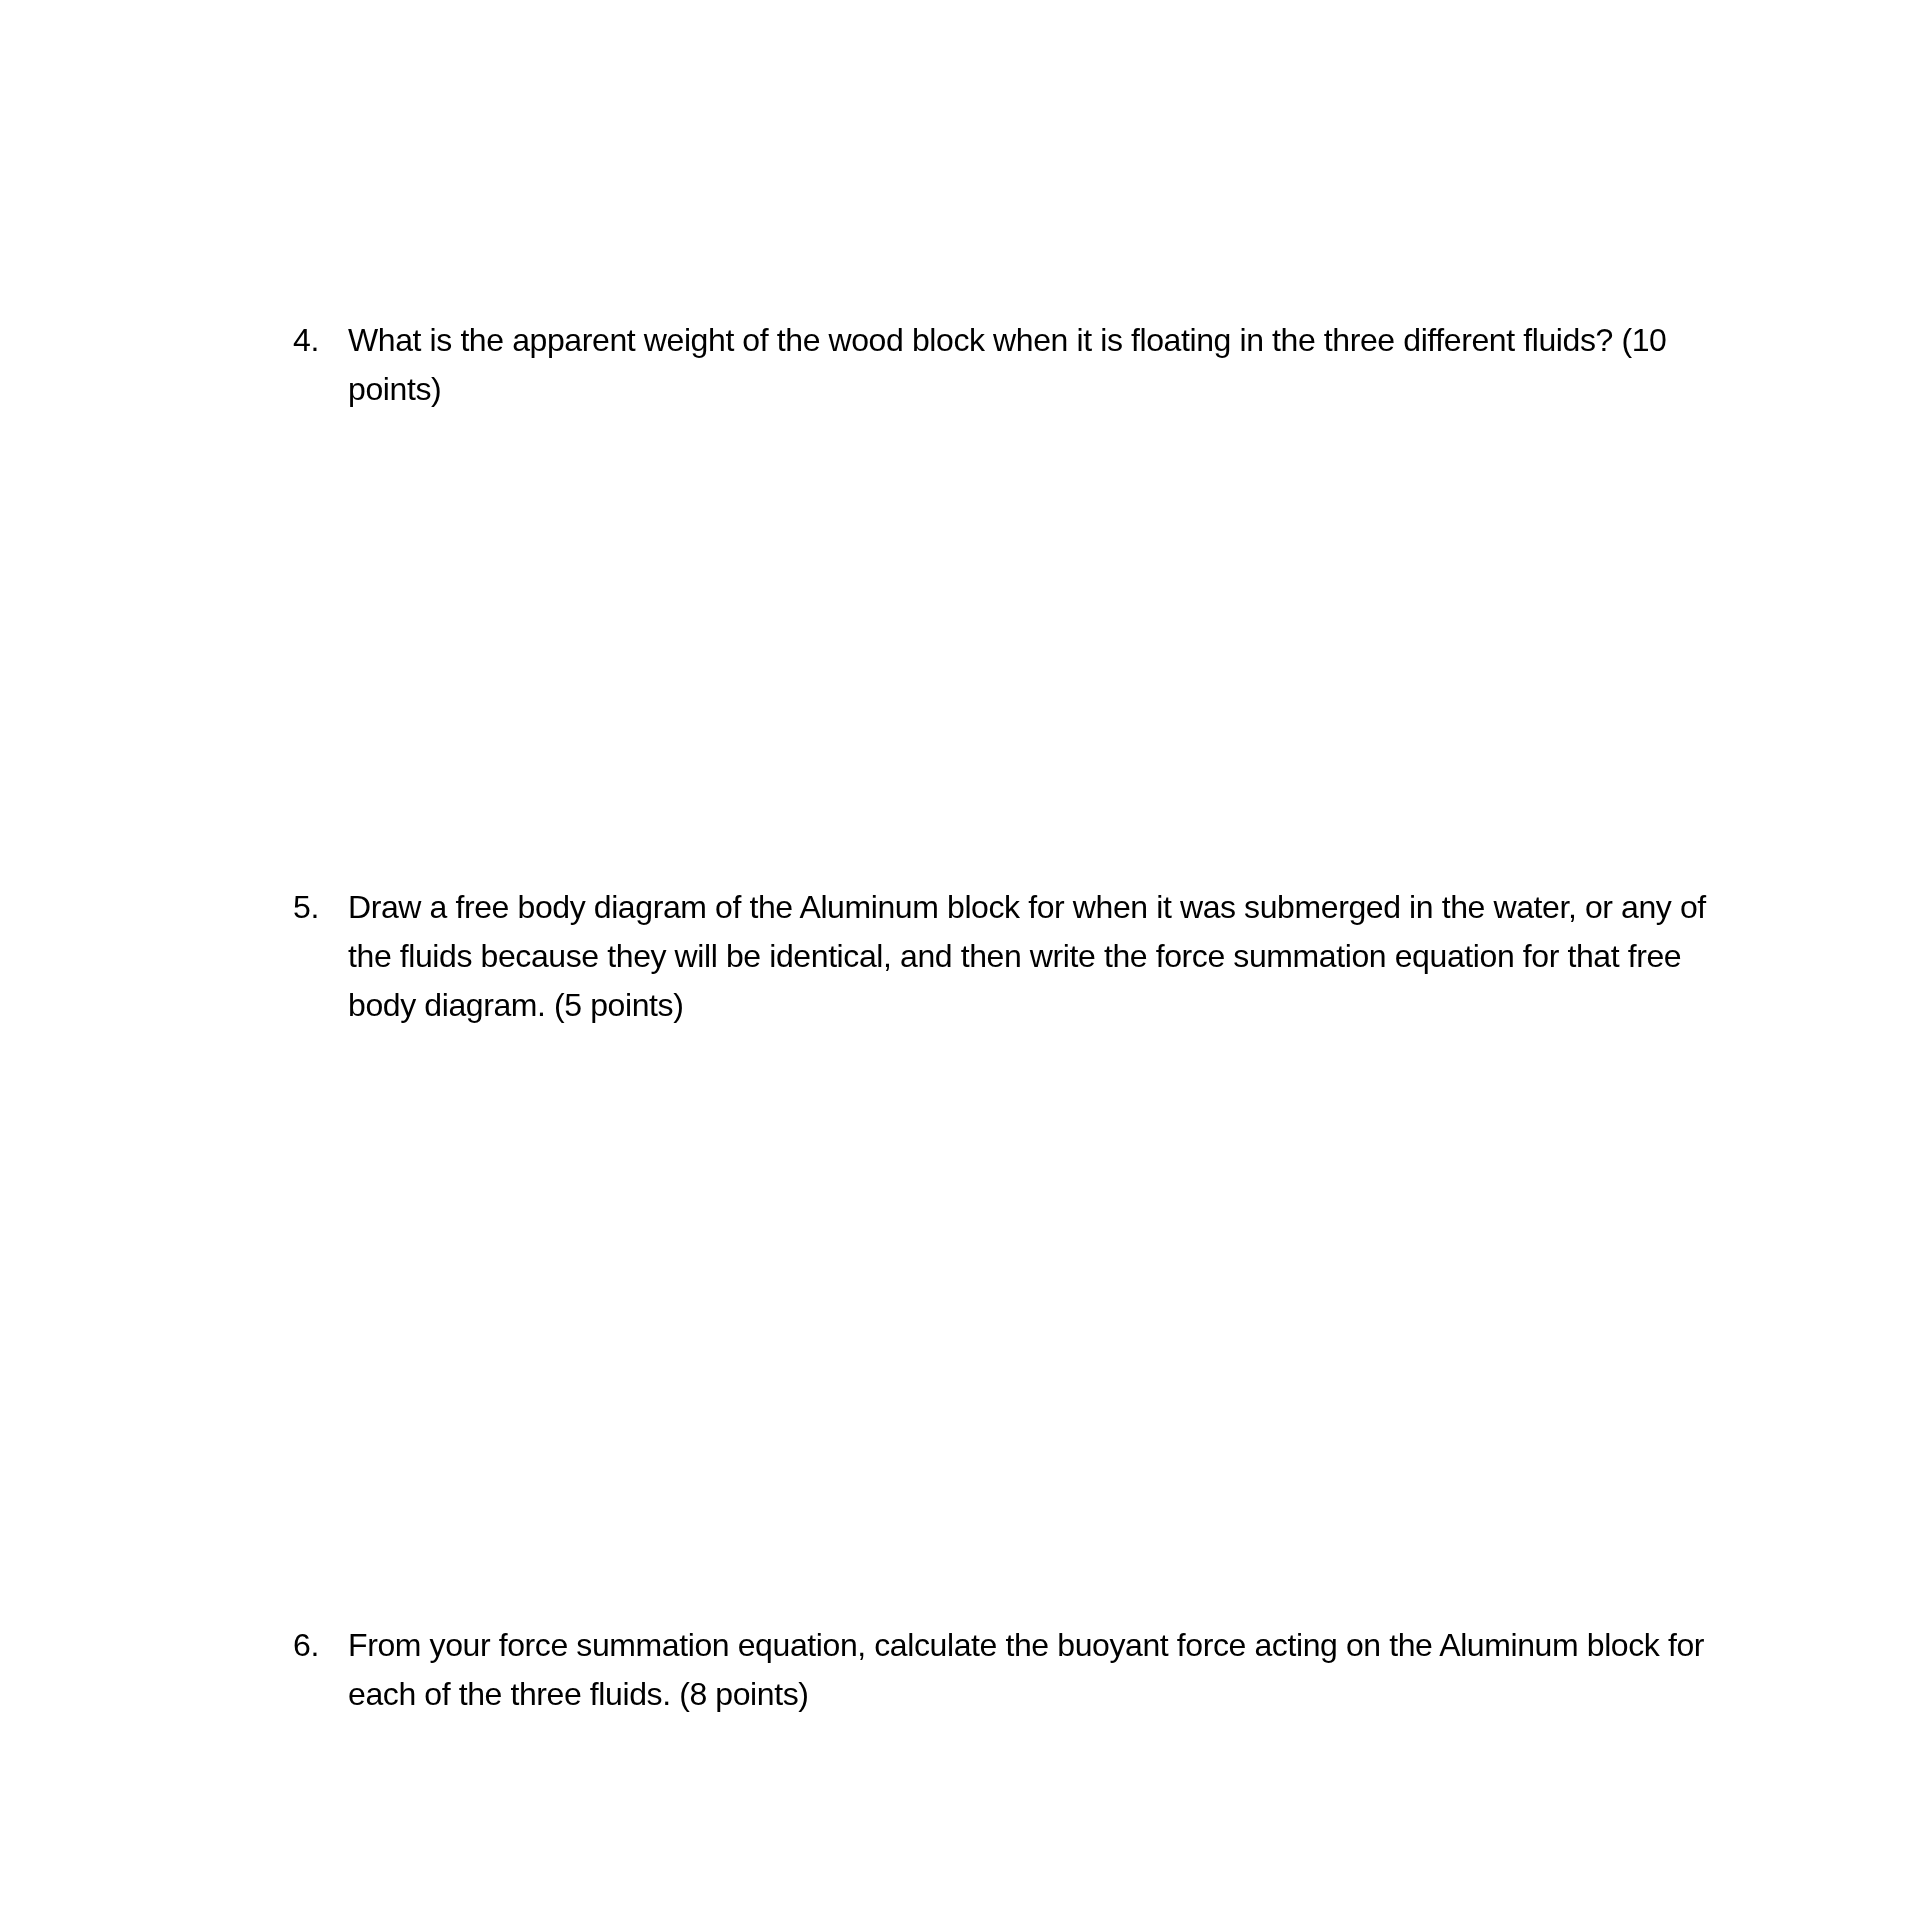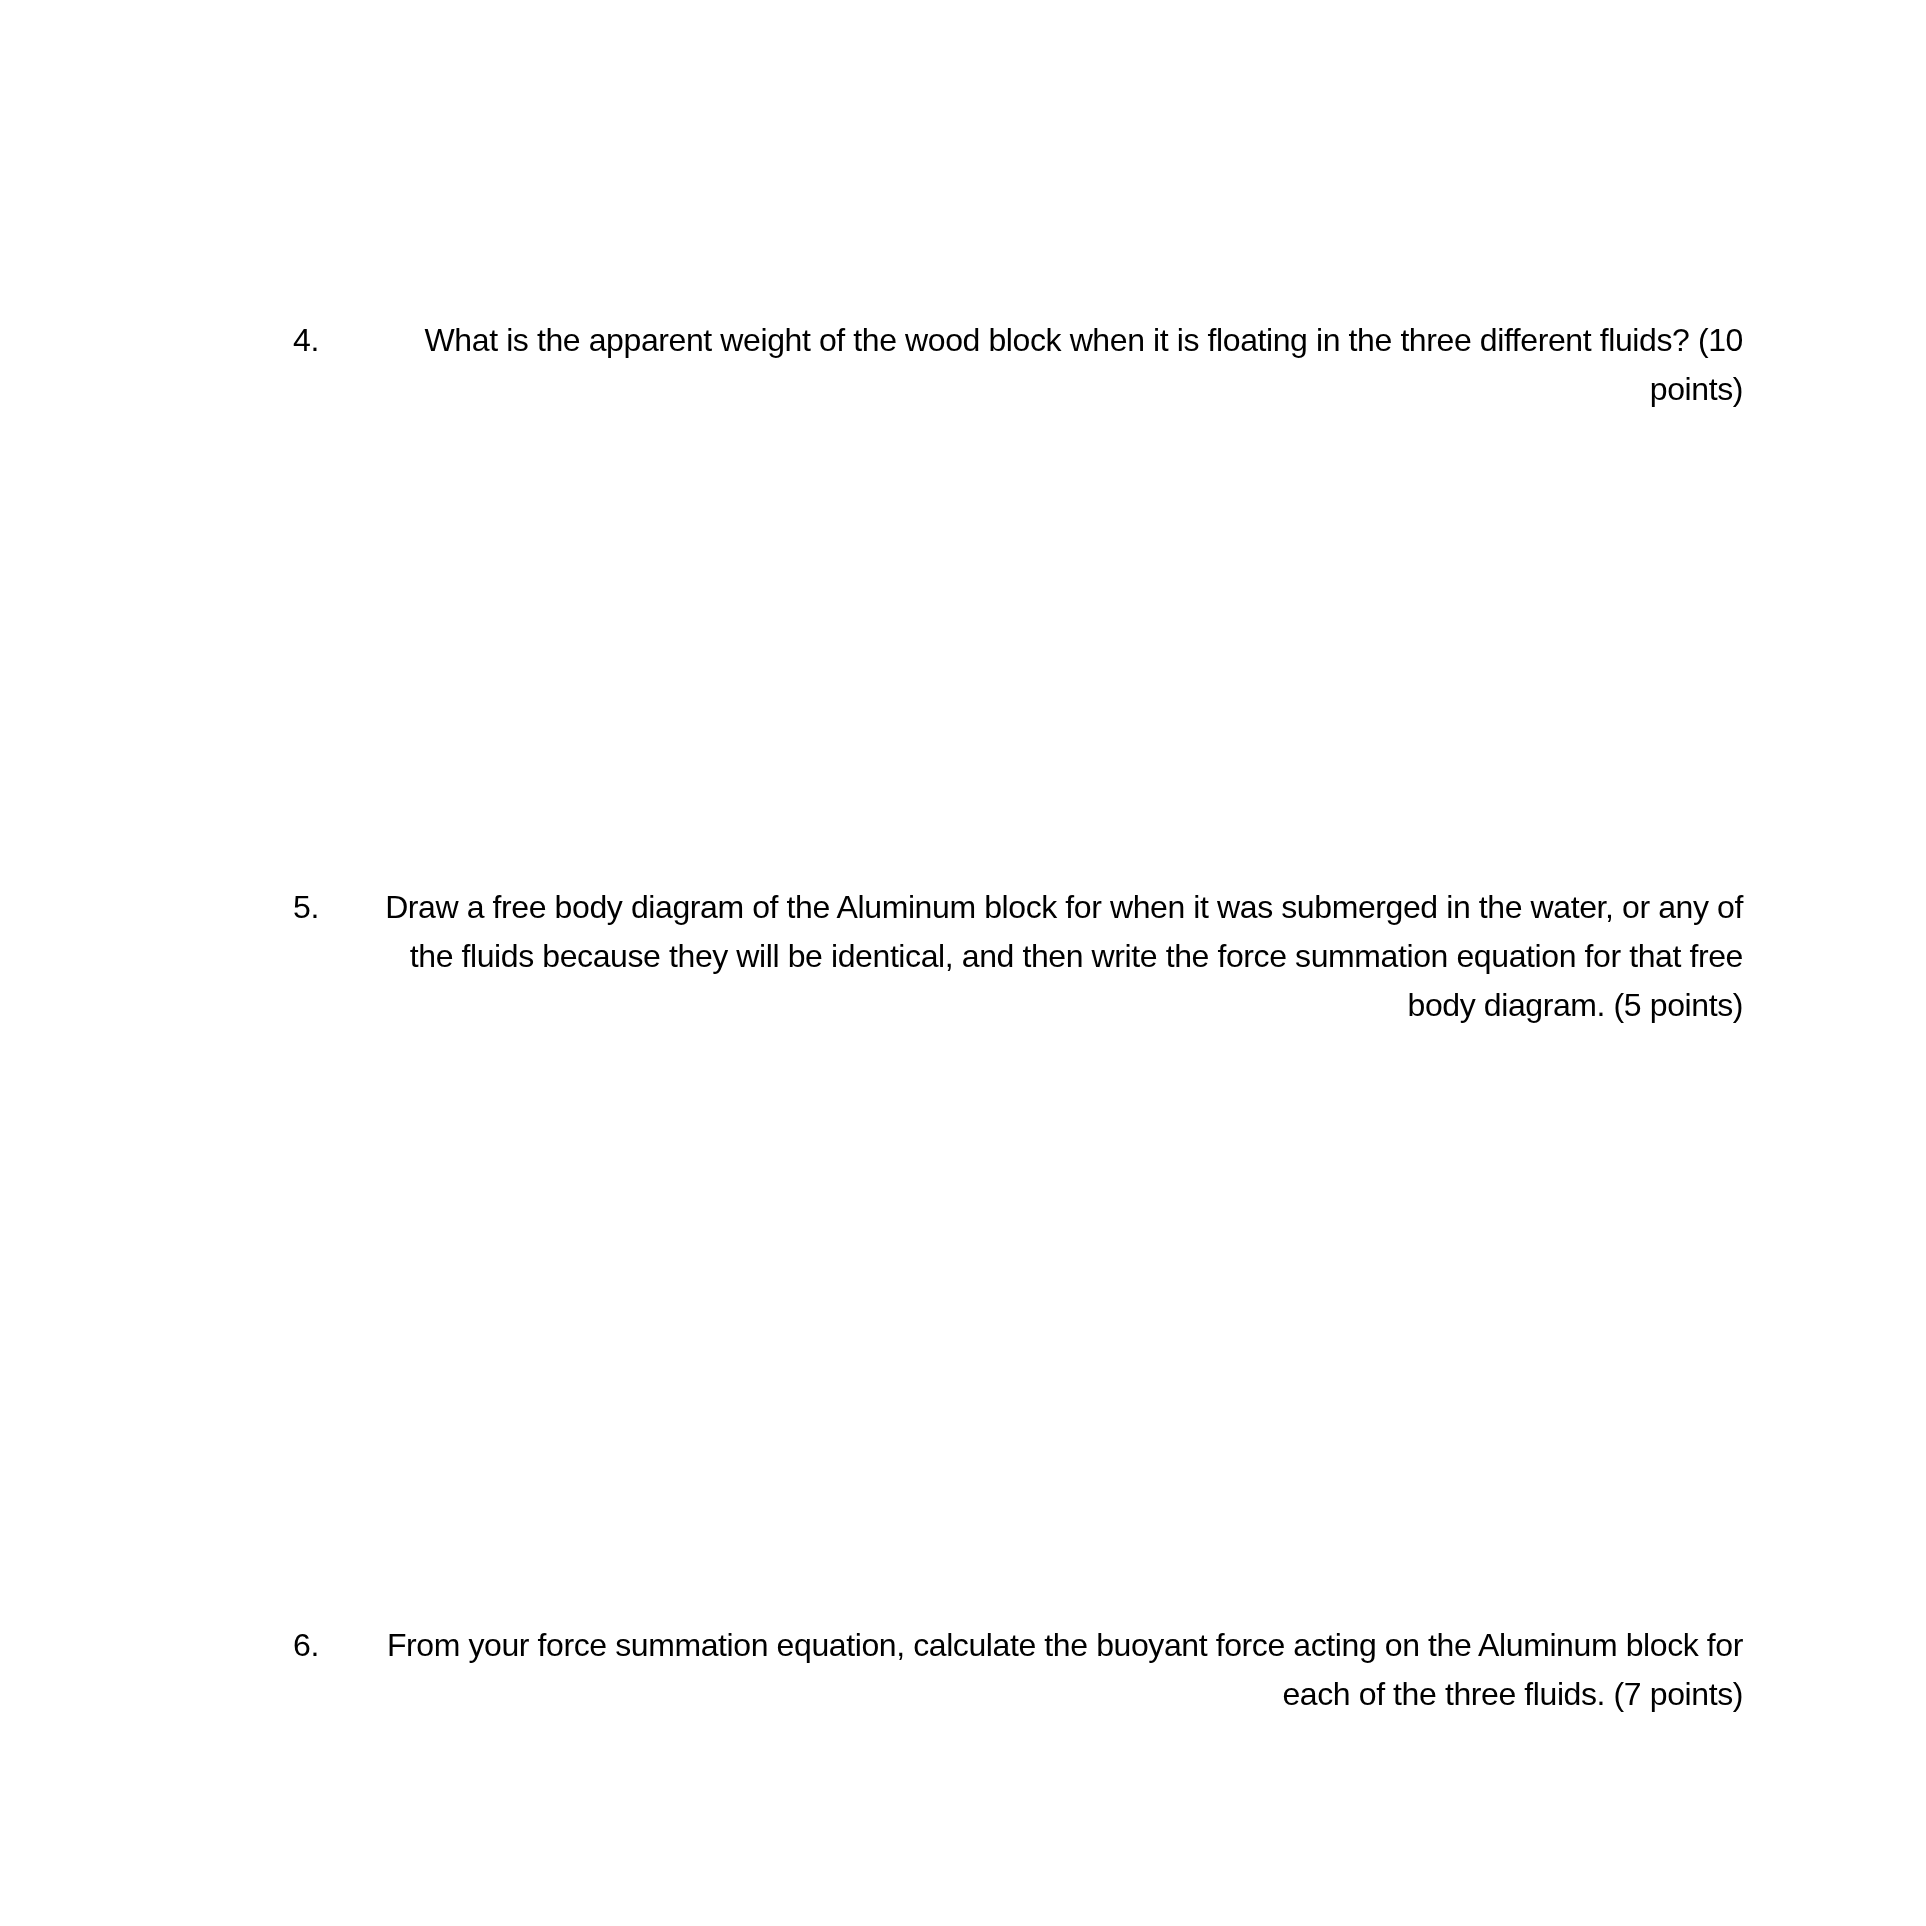--- a/index.html
+++ b/index.html
@@ -26,21 +26,20 @@
     letter-spacing: -0.4px;
     color: #000000;
   }
   .q-num {
     flex: 0 0 auto;
     width: 55px;
   }
   .q-text {
     flex: 0 0 auto;
     width: 1395px;
-    text-align: right;
   }
   .q4 { top: 316px; }
   .q5 { top: 883px; }
   .q6 { top: 1621px; }
 </style>
 </head>
 <body>
 
 <div class="page">
 
@@ -49,17 +48,17 @@
     <span class="q-text">What is the apparent weight of the wood block when it is floating in the three different fluids? (10 points)</span>
   </div>
 
   <div class="question q5">
     <span class="q-num">5.</span>
     <span class="q-text">Draw a free body diagram of the Aluminum block for when it was submerged in the water, or any of the fluids because they will be identical, and then write the force summation equation for that free body diagram. (5 points)</span>
   </div>
 
   <div class="question q6">
     <span class="q-num">6.</span>
-    <span class="q-text">From your force summation equation, calculate the buoyant force acting on the Aluminum block for each of the three fluids. (7 points)</span>
+    <span class="q-text">From your force summation equation, calculate the buoyant force acting on the Aluminum block for each of the three fluids. (8 points)</span>
   </div>
 
 </div>
 
 
 </body></html>

